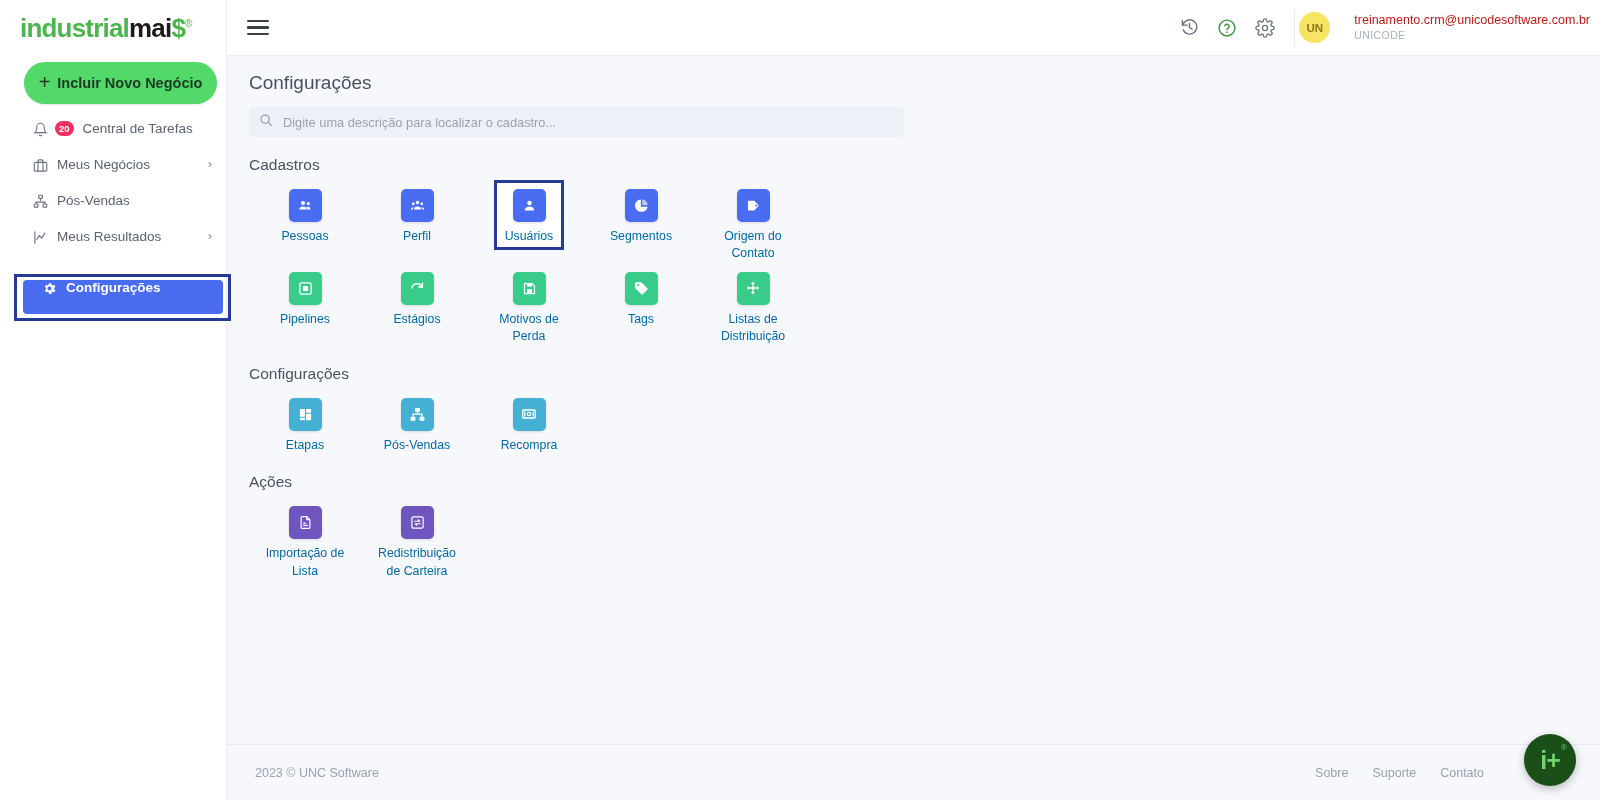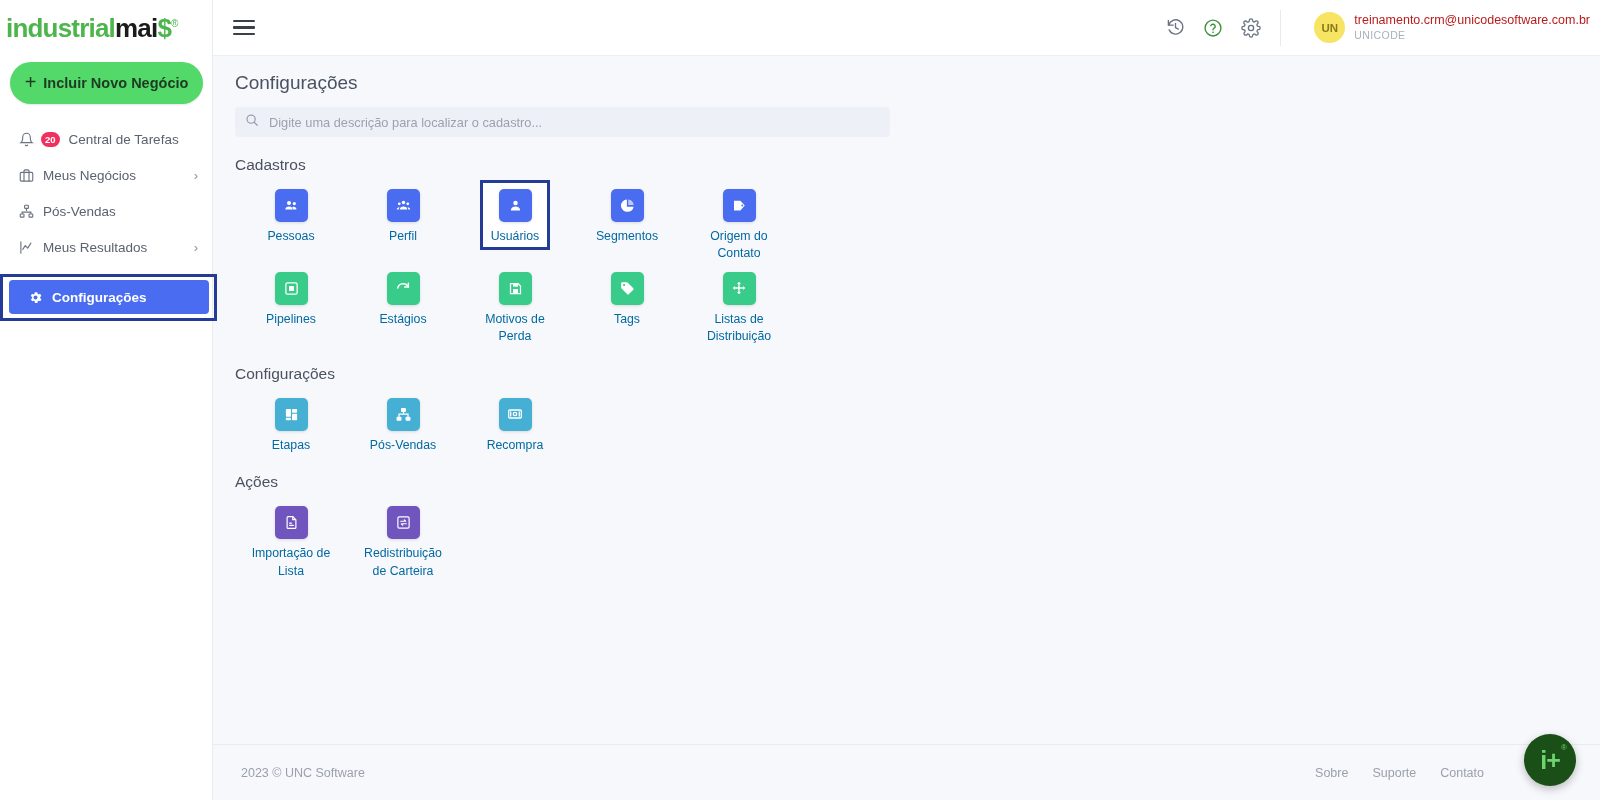--- a/index.html
+++ b/index.html
@@ -14,20 +14,21 @@
   }
   #app { position: relative; width: 1600px; height: 800px; display: flex; }
 
   
   .sidebar {
     width: 213px; height: 800px; flex: 0 0 213px;
     background: #ffffff;
     border-right: 1px solid #e9ecef;
     position: relative;
     z-index: 5;
+    margin-left: 14px;
   }
   .logo-wrap {
     height: 56px; display: flex; align-items: center;
     padding-left: 6px;
   }
   .logo {
     font-size: 26px; font-weight: 700; letter-spacing: -0.8px;
     position: relative; white-space: nowrap;
   }
   .logo .l1 { color: #4cb64c; }
@@ -49,21 +50,21 @@
     gap: 7px;
     cursor: pointer;
     box-shadow: 0 1px 2px rgba(0,0,0,.10);
   }
   .new-deal-btn .plus {
     font-size: 20px; font-weight: 400; line-height: 1; margin-top: -2px;
   }
 
   .nav { margin-top: 17px; }
   .nav-item {
-    height: 36px; display: flex; align-items: center;
+    height: 36px; display: flex; align-items: flex-start;
     padding: 0 14px 0 18px;
     font-size: 13.5px; color: #5a6270;
     cursor: pointer; position: relative;
     gap: 8px;
   }
   .nav-item .nav-icon {
     width: 17px; height: 17px; flex: 0 0 17px;
     display: flex; align-items: center; justify-content: center;
     color: #6b7280;
   }
@@ -108,22 +109,22 @@
   .hamburger {
     width: 26px; height: 26px; display: flex; flex-direction: column;
     justify-content: center; gap: 4px; cursor: pointer; padding: 0 2px;
   }
   .hamburger span { display:block; height: 2.5px; background: #3b3f46; border-radius: 1px; }
   .topbar-spacer { flex: 1 1 auto; }
   .topbar-icons { display: flex; align-items: center; gap: 16px; padding-right: 18px; }
   .tb-icon { cursor: pointer; width: 22px; height: 22px; display:flex; align-items:center; justify-content:center; color: #6b7280; }
   .tb-icon.help { color: #3d9140; }
   .user-block {
-    display: flex; align-items: center; gap: 9px;
-    border-left: 1px solid #e7e9ee; padding-left: 33px; height: 36px;
+    display: flex; align-items: center; gap: 24px;
+    border-left: 1px solid #e7e9ee; padding-left: 4px; height: 36px;
     cursor: pointer;
   }
   .avatar {
     width: 31px; height: 31px; border-radius: 50%;
     background: #f7e463; color: #8a7a1c;
     font-size: 11.5px; font-weight: 700;
     display: flex; align-items: center; justify-content: center;
     flex: 0 0 31px;
   }
   .user-txt { display: flex; flex-direction: column; line-height: 1.25; }

